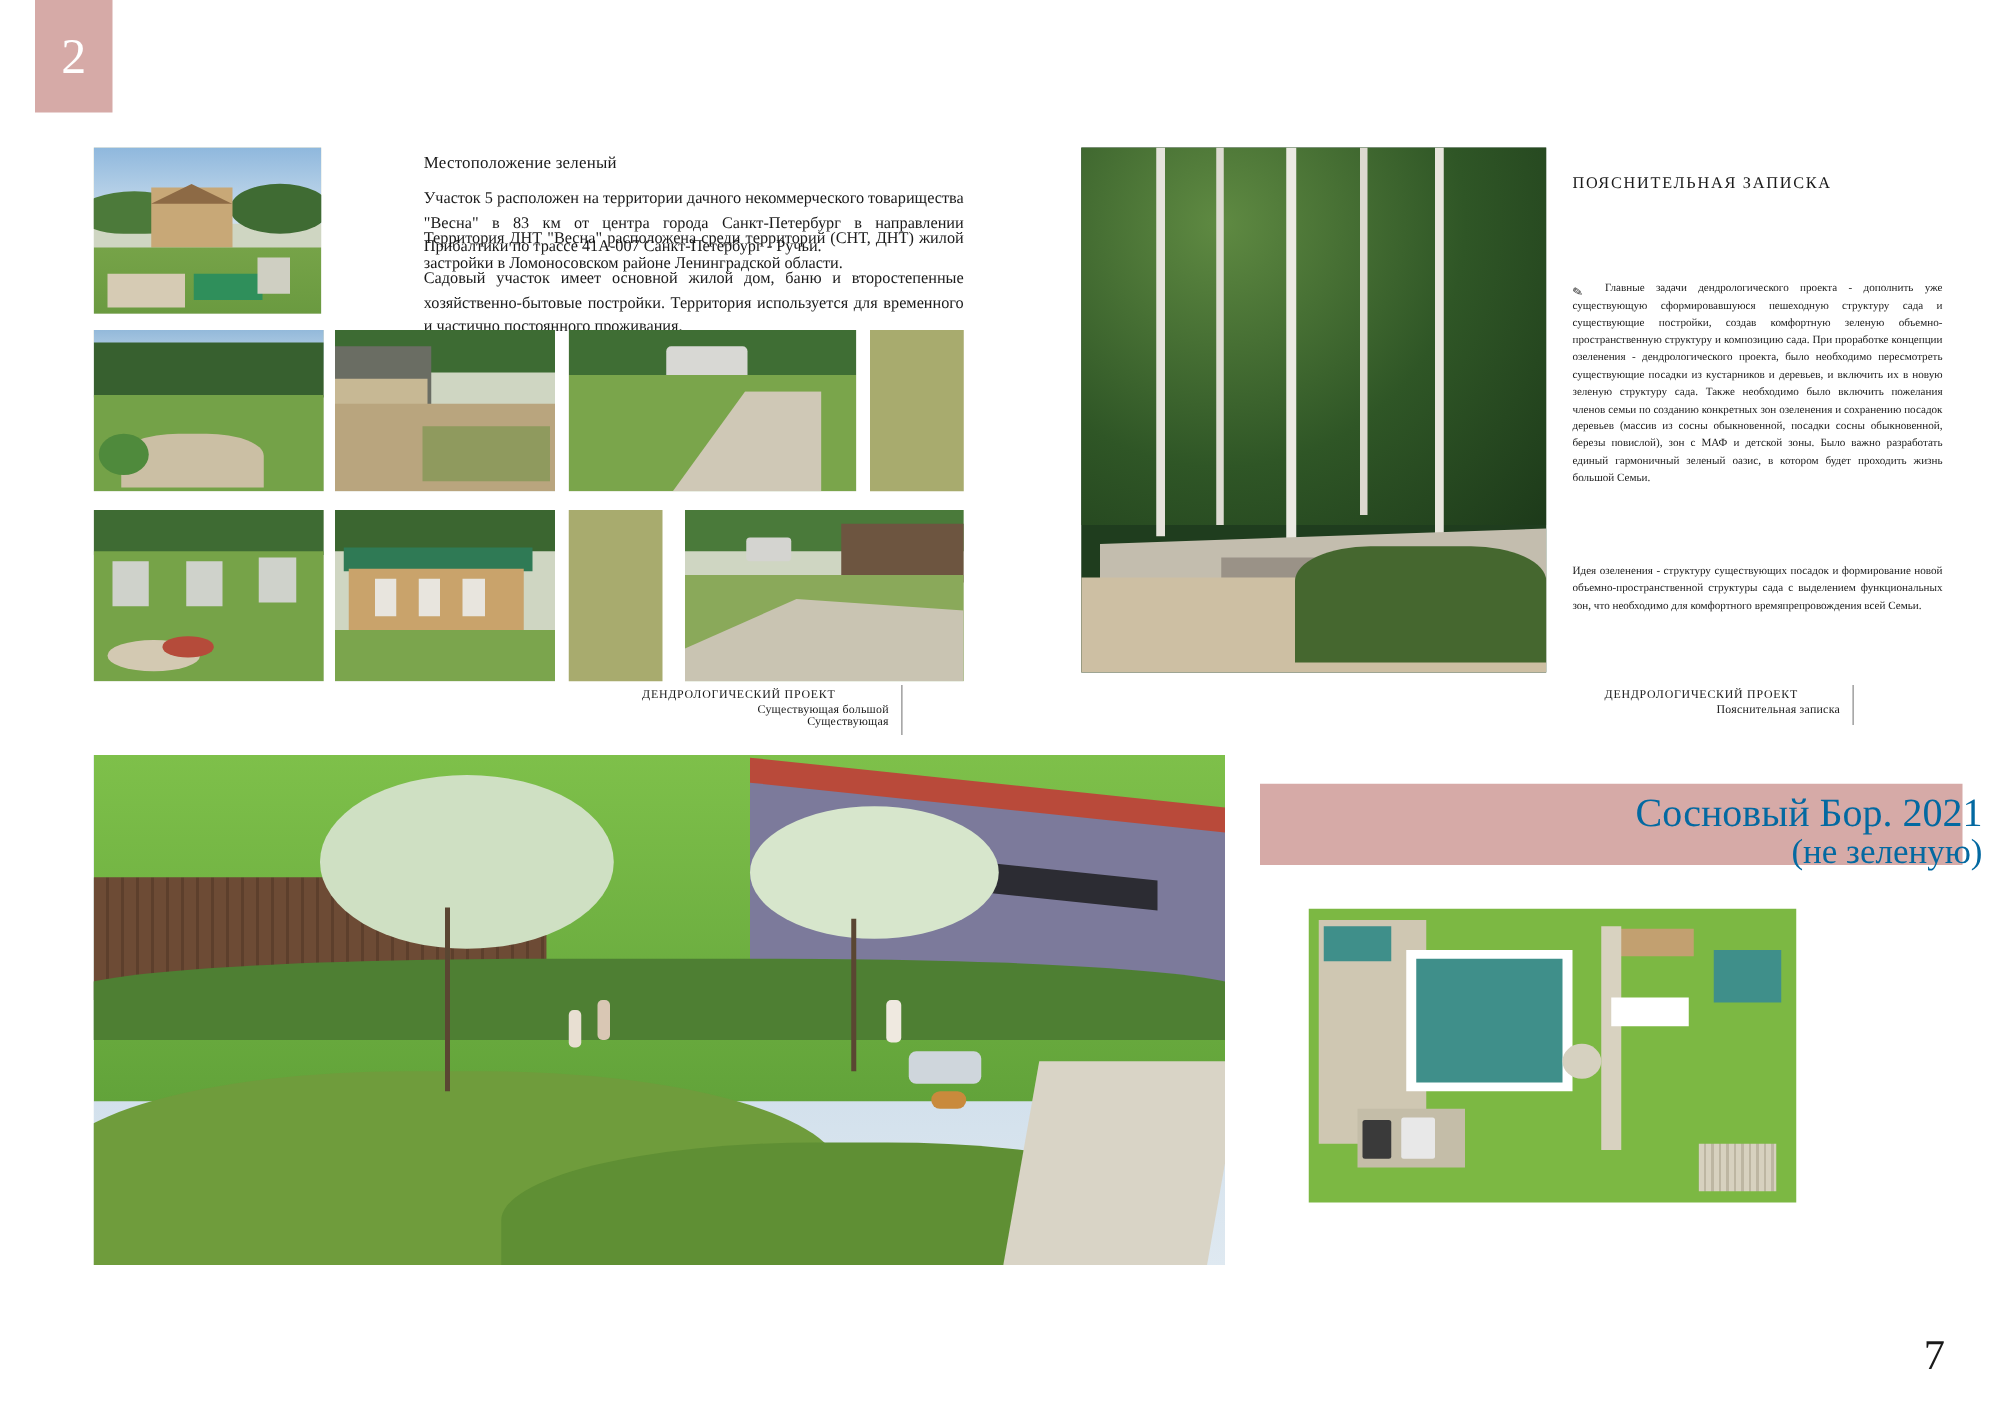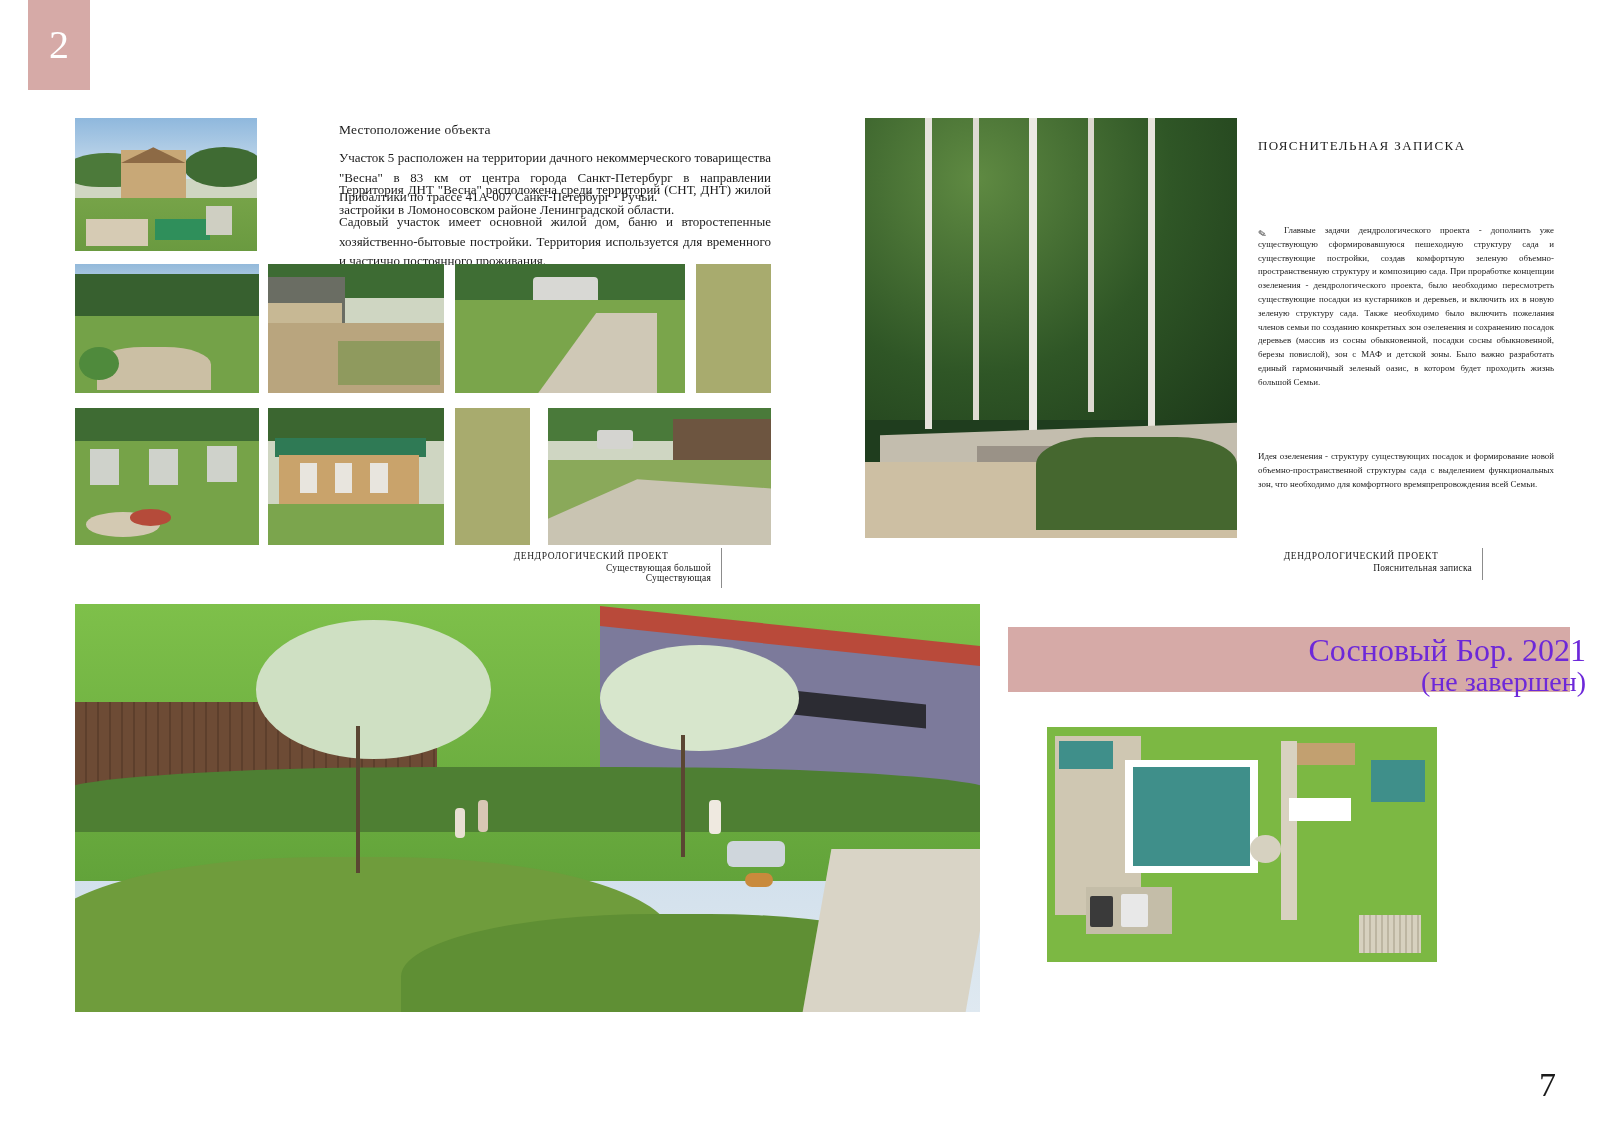--- a/index.html
+++ b/index.html
@@ -120,21 +120,21 @@
     top: 627px;
     width: 562px;
     height: 65px;
     background: #d6aaa7;
   }
   .banner-text {
     position: absolute;
     right: 14px;
     top: 634px;
     text-align: right;
-    color: #6d28d9;
+    color: #0369a1;
     font-family: "Liberation Serif", serif;
     line-height: 1.0;
   }
   .banner-text .t1 { font-size: 32px; }
   .banner-text .t2 { font-size: 28px; margin-top: 2px;}
 
   
   .page-no {
     position: absolute;
     right: 44px;
@@ -181,21 +181,21 @@
     <div class="soft" style="left:-6%; top:26%; width:48%; height:26%; background:#4c7a3a; border-radius:50% 50% 40% 40%;"></div>
     <div class="soft" style="right:-4%; top:22%; width:44%; height:30%; background:#3f6b33; border-radius:50%;"></div>
     <div class="soft" style="left:25%; top:24%; width:36%; height:36%; background:#c8a877;"></div>
     <div class="soft" style="left:25%; top:22%; width:36%; height:12%; background:#8d6a45; clip-path:polygon(0 100%,50% 0,100% 100%);"></div>
     <div class="ground" style="height:40%; background:linear-gradient(#76a348,#6a9a40);"></div>
     <div class="soft" style="left:6%; bottom:4%; width:34%; height:20%; background:#d6cbb4;"></div>
     <div class="soft" style="left:44%; bottom:8%; width:30%; height:16%; background:#2f8f5b;"></div>
     <div class="soft" style="left:72%; bottom:12%; width:14%; height:22%; background:#cfcfc2;"></div>
   </div>
 
-  <div class="loc-title">Местоположение объекта</div>
+  <div class="loc-title">Местоположение зеленый</div>
   <div class="loc-par" style="top:148px;">Участок 5 расположен на территории дачного некоммерческого товарищества "Весна" в 83 км от центра города Санкт-Петербург в направлении Прибалтики по трассе 41А-007 Санкт-Петербург - Ручьи.</div>
   <div class="loc-par" style="top:180px;">Территория ДНТ "Весна" расположена среди территорий (СНТ, ДНТ) жилой застройки в Ломоносовском районе Ленинградской области.</div>
   <div class="loc-par" style="top:212px;">Садовый участок имеет основной жилой дом, баню и второстепенные хозяйственно-бытовые постройки. Территория используется для временного и частично постоянного проживания.</div>
 
   <div class="photo" style="left:75px; top:264px; width:184px; height:129px;">
     <div class="sky" style="height:30%; background:linear-gradient(#93b9da,#d7e5f0);"></div>
     <div class="soft" style="left:0; top:8%; width:100%; height:34%; background:#37602f;"></div>
     <div class="ground" style="height:60%; background:#74a248;"></div>
     <div class="soft" style="left:12%; bottom:2%; width:62%; height:34%; background:#cbbfa4; border-radius:40% 40% 0 0;"></div>
     <div class="soft" style="left:2%; bottom:10%; width:22%; height:26%; background:#4f8a3c; border-radius:50%;"></div>
@@ -275,21 +275,21 @@
 
   <div class="caption" style="left:1250px; top:551px; width:222px;">
     <div class="l1">ДЕНДРОЛОГИЧЕСКИЙ ПРОЕКТ</div>
     <div class="l2">Пояснительная записка</div>
   </div>
   <div class="caption-rule" style="left:1482px; top:548px; height:32px;"></div>
 
   <div class="banner"></div>
   <div class="banner-text">
     <div class="t1">Сосновый Бор. 2021</div>
-    <div class="t2">(не завершен)</div>
+    <div class="t2">(не зеленую)</div>
   </div>
 
   <div class="hero">
 
     <div class="soft" style="left:0; top:24%; width:40%; height:24%; background:#6d4b35;"></div>
     <div class="soft" style="left:0; top:24%; width:40%; height:24%; background:repeating-linear-gradient(90deg,#6d4b35 0 10px,#5d3f2c 10px 12px);"></div>
 
     <div class="soft" style="left:58%; top:8%; width:46%; height:40%; background:#7c7a9b; transform:skewY(6deg);"></div>
     <div class="soft" style="left:58%; top:6%; width:46%; height:5%; background:#b94a3a; transform:skewY(6deg);"></div>
     <div class="soft" style="left:72%; top:22%; width:22%; height:6%; background:#2c2c33; transform:skewY(6deg);"></div>

